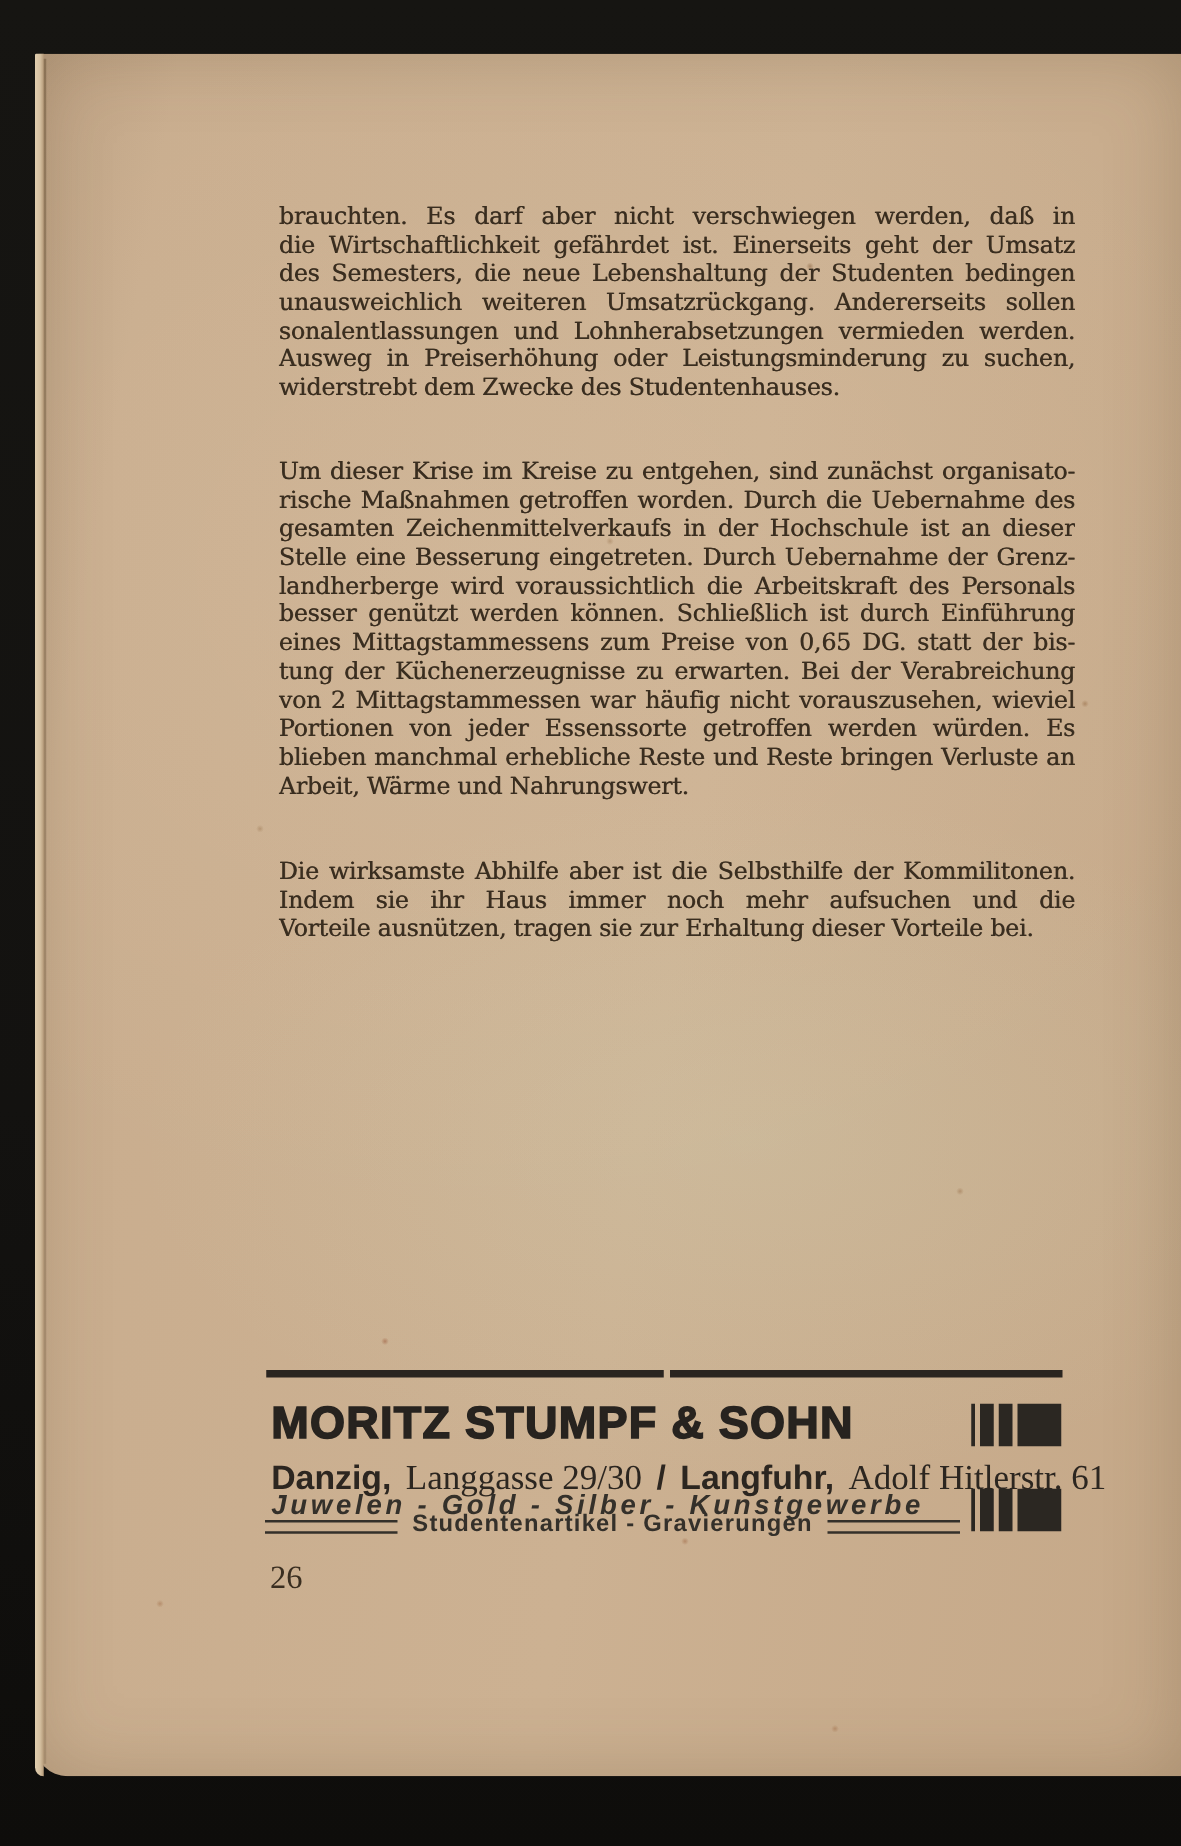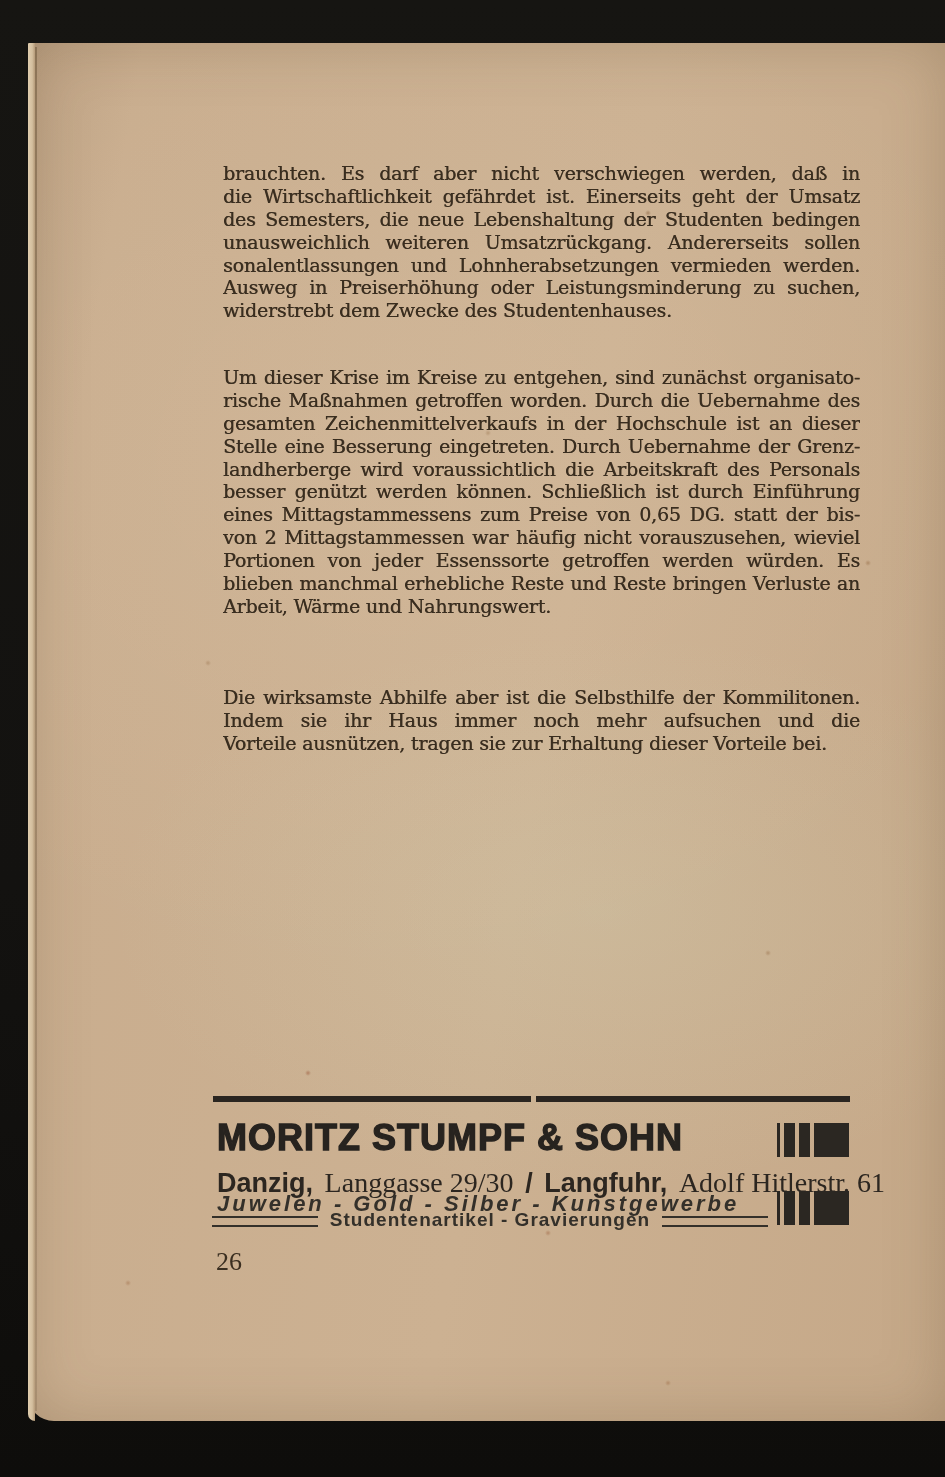--- a/index.html
+++ b/index.html
@@ -161,20 +161,21 @@
         <div class="tline last">widerstrebt dem Zwecke des Studentenhauses.</div>
       </div>
     <div class="bodytext" id="para-1">
         <div class="tline">Um dieser Krise im Kreise zu entgehen, sind zunächst organisato-</div>
         <div class="tline">rische Maßnahmen getroffen worden. Durch die Uebernahme des</div>
         <div class="tline">gesamten Zeichenmittelverkaufs in der Hochschule ist an dieser</div>
         <div class="tline">Stelle eine Besserung eingetreten. Durch Uebernahme der Grenz-</div>
         <div class="tline">landherberge wird voraussichtlich die Arbeitskraft des Personals</div>
         <div class="tline">besser genützt werden können. Schließlich ist durch Einführung nur</div>
         <div class="tline">eines Mittagstammessens zum Preise von 0,65 DG. statt der bis-</div>
+        <div class="tline">tung der Küchenerzeugnisse zu erwarten. Bei der Verabreichung</div>
         <div class="tline">von 2 Mittagstammessen war häufig nicht vorauszusehen, wieviel</div>
         <div class="tline">Portionen von jeder Essenssorte getroffen werden würden.  Es</div>
         <div class="tline">blieben manchmal erhebliche Reste und Reste bringen Verluste an</div>
         <div class="tline last">Arbeit, Wärme und Nahrungswert.</div>
       </div>
     <div class="bodytext" id="para-2">
         <div class="tline">Die wirksamste Abhilfe aber ist die Selbsthilfe der Kommilitonen.</div>
         <div class="tline">Indem sie ihr Haus immer noch mehr aufsuchen und die gebotenen</div>
         <div class="tline last">Vorteile ausnützen, tragen sie zur Erhaltung dieser Vorteile bei.</div>
       </div>

